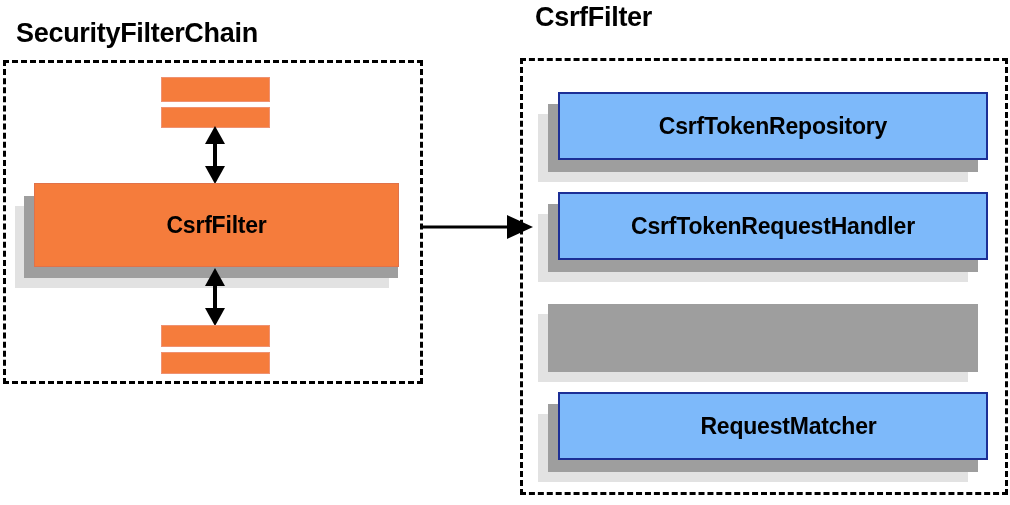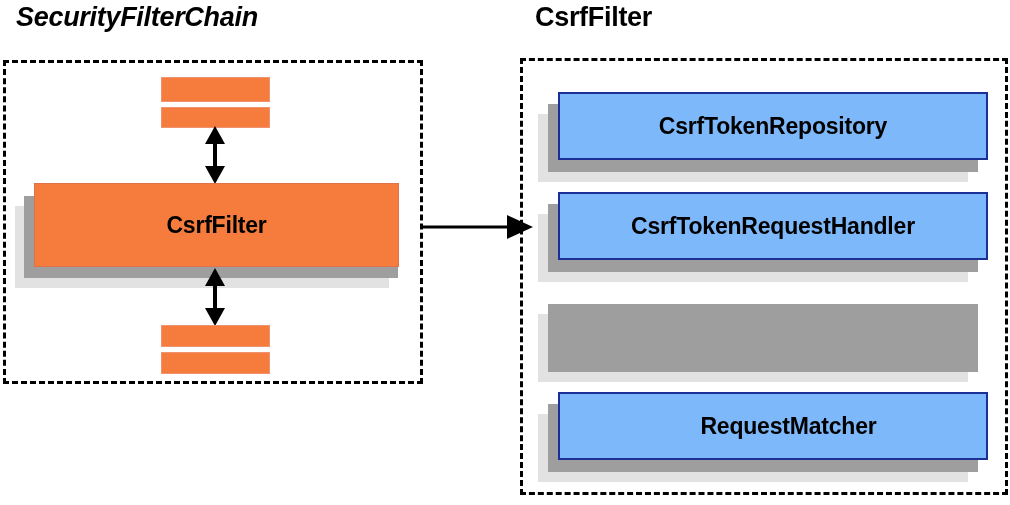--- a/index.html
+++ b/index.html
@@ -18,21 +18,21 @@
 
   
   .panel-title {
     position: absolute;
     font-size: 27px;
     font-weight: bold;
     color: #000000;
     letter-spacing: -0.3px;
     white-space: nowrap;
   }
-  #title-left  { left: 16px;  top: 2px; font-style: italic; }
+  #title-left  { left: 16px;  top: 18px; }
   #title-right { left: 535px; top: 2px; }
 
   
   .group-box {
     position: absolute;
     border: 3px dashed #000000;
     background: transparent;
     box-sizing: border-box;
   }
   #group-left  { left: 3px;   top: 60px; width: 420px; height: 324px; }

